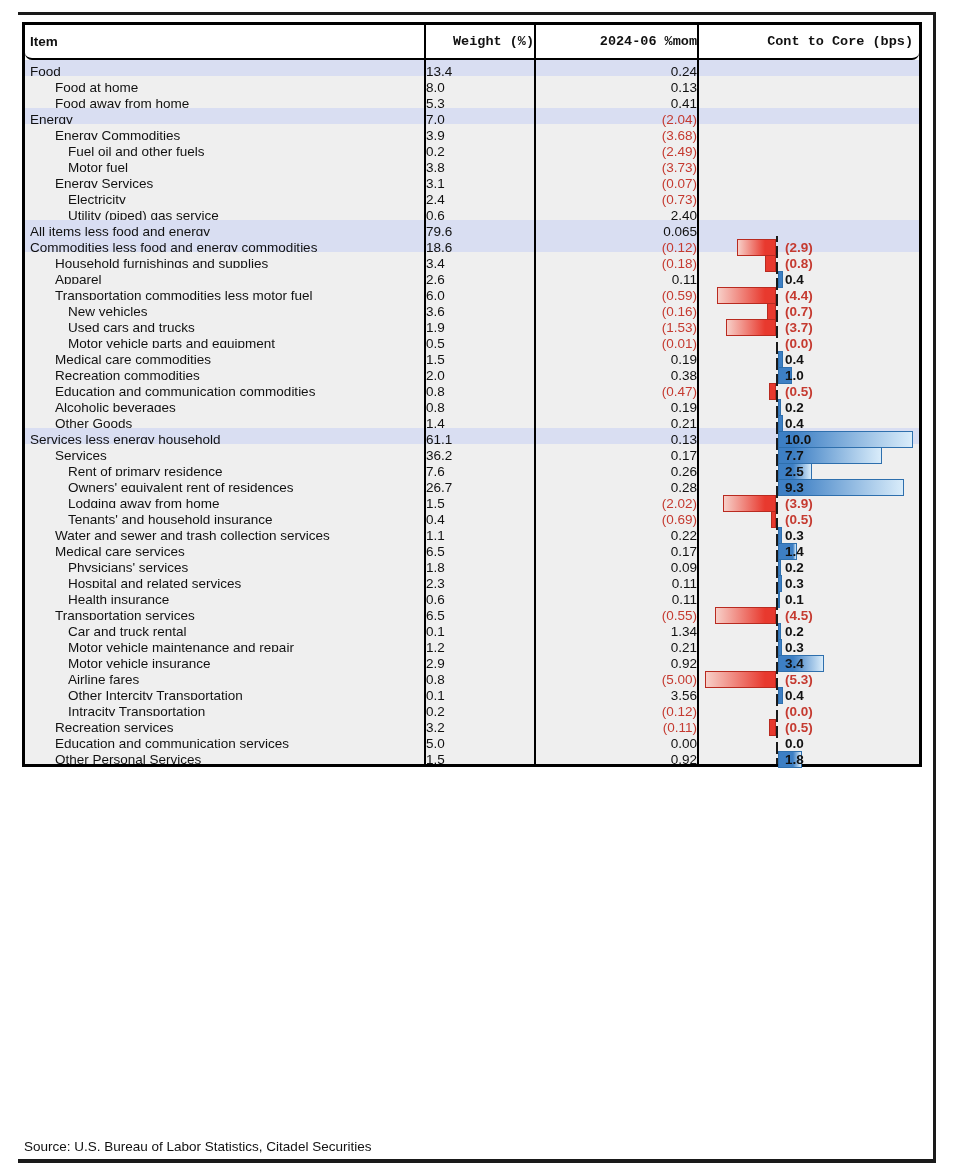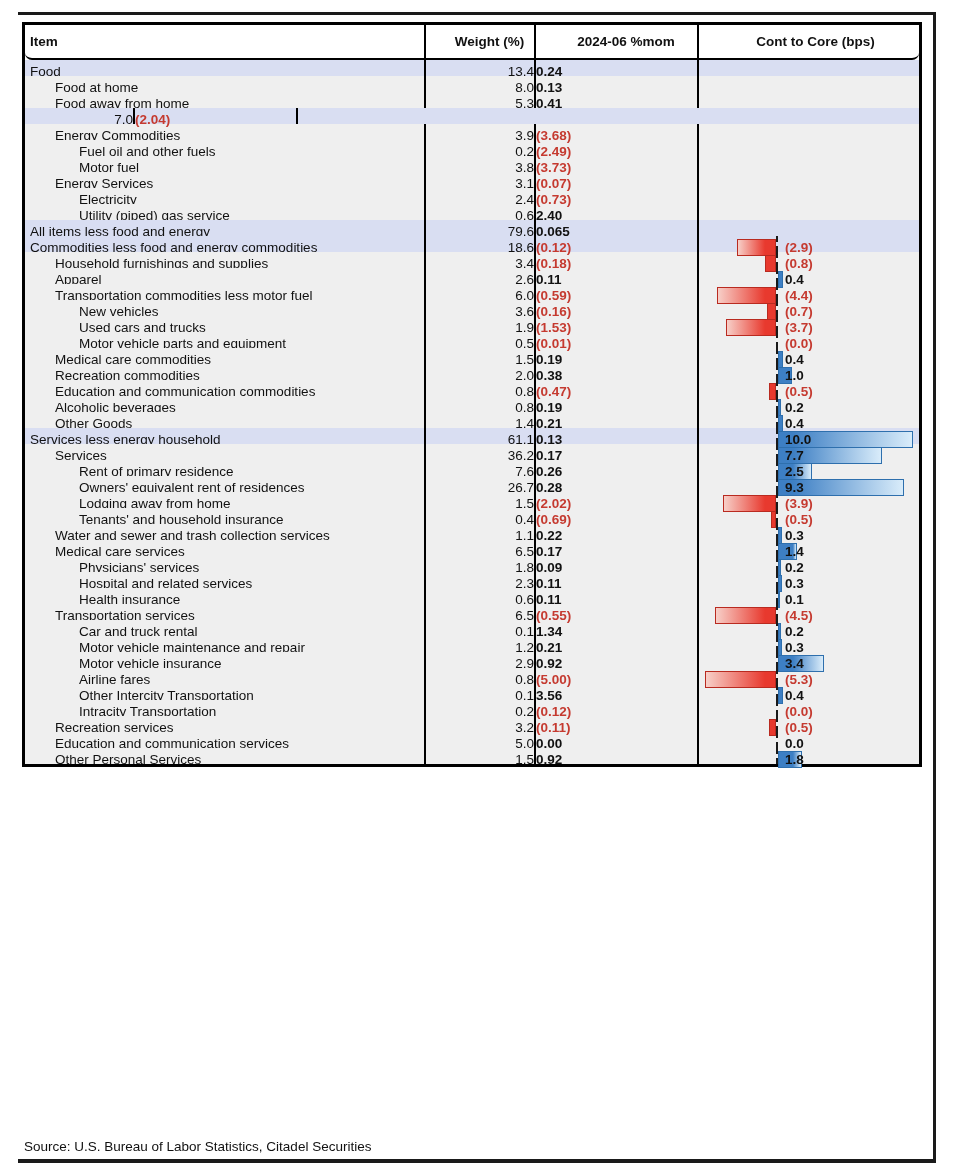--- a/index.html
+++ b/index.html
@@ -15,27 +15,27 @@
 
   #tbl{
     position:absolute;left:22px;top:22px;width:894px;
     border:3px solid #000;background:#fff;font-size:13.5px;
   }
   .hrow{display:flex;height:33px;line-height:33px;font-weight:bold;background:#fff;border-bottom:2px solid #000;border-radius:7px;}
   .row{display:flex;height:16px;line-height:24.4px;background:var(--rowbg);}
   .row.hl{background:var(--hl);}
   .c-item{width:401px;border-right:2px solid #000;box-sizing:border-box;padding-left:5px;
           white-space:nowrap;overflow:hidden;}
-  .c-weight{width:110px;border-right:2px solid #000;box-sizing:border-box;text-align:right;}
-  .c-mom{width:163px;border-right:2px solid #000;box-sizing:border-box;text-align:left;font-weight:bold;}
+  .c-weight{width:110px;border-right:2px solid #000;box-sizing:border-box;text-align:left;}
+  .c-mom{width:163px;border-right:2px solid #000;box-sizing:border-box;text-align:right;font-weight:normal;}
   .c-cont{width:214px;position:relative;box-sizing:border-box;}
-  .hrow .c-weight,.hrow .c-mom,.hrow .c-cont{text-align:center;padding-left:19px;font-weight:bold;}
+  .hrow .c-weight,.hrow .c-mom,.hrow .c-cont{text-align:right;padding-left:19px;font-weight:bold;font-family:Liberation Mono, monospace;}
   .i0{padding-left:5px;}
   .i1{padding-left:30px;}
-  .i2{padding-left:54px;}
+  .i2{padding-left:43px;}
   .neg{color:var(--neg);}
   .axis{position:absolute;left:77px;top:0;height:100%;width:0;border-left:2px dashed #1a1a1a;z-index:1;}
   .bar{position:absolute;top:3px;height:17px;box-sizing:border-box;z-index:2;}
   .bar.pos{
     left:79px;
     background:linear-gradient(90deg, var(--barBlue) 0px, var(--barBlue) 14px, var(--barBlueLight) 100%);
     border:1px solid var(--barBlueBorder);
   }
   .bar.neg-bar{
     right:calc(100% - 77px);
@@ -72,20 +72,21 @@
         <div class="c-mom">0.13</div>
         <div class="c-cont"></div>
       </div>
       <div class="row">
         <div class="c-item i1">Food away from home</div>
         <div class="c-weight">5.3</div>
         <div class="c-mom">0.41</div>
         <div class="c-cont"></div>
       </div>
       <div class="row hl">
+        <div class="c-item i0">Energy</div>
         <div class="c-weight">7.0</div>
         <div class="c-mom neg">(2.04)</div>
         <div class="c-cont"></div>
       </div>
       <div class="row">
         <div class="c-item i1">Energy Commodities</div>
         <div class="c-weight">3.9</div>
         <div class="c-mom neg">(3.68)</div>
         <div class="c-cont"></div>
       </div>

